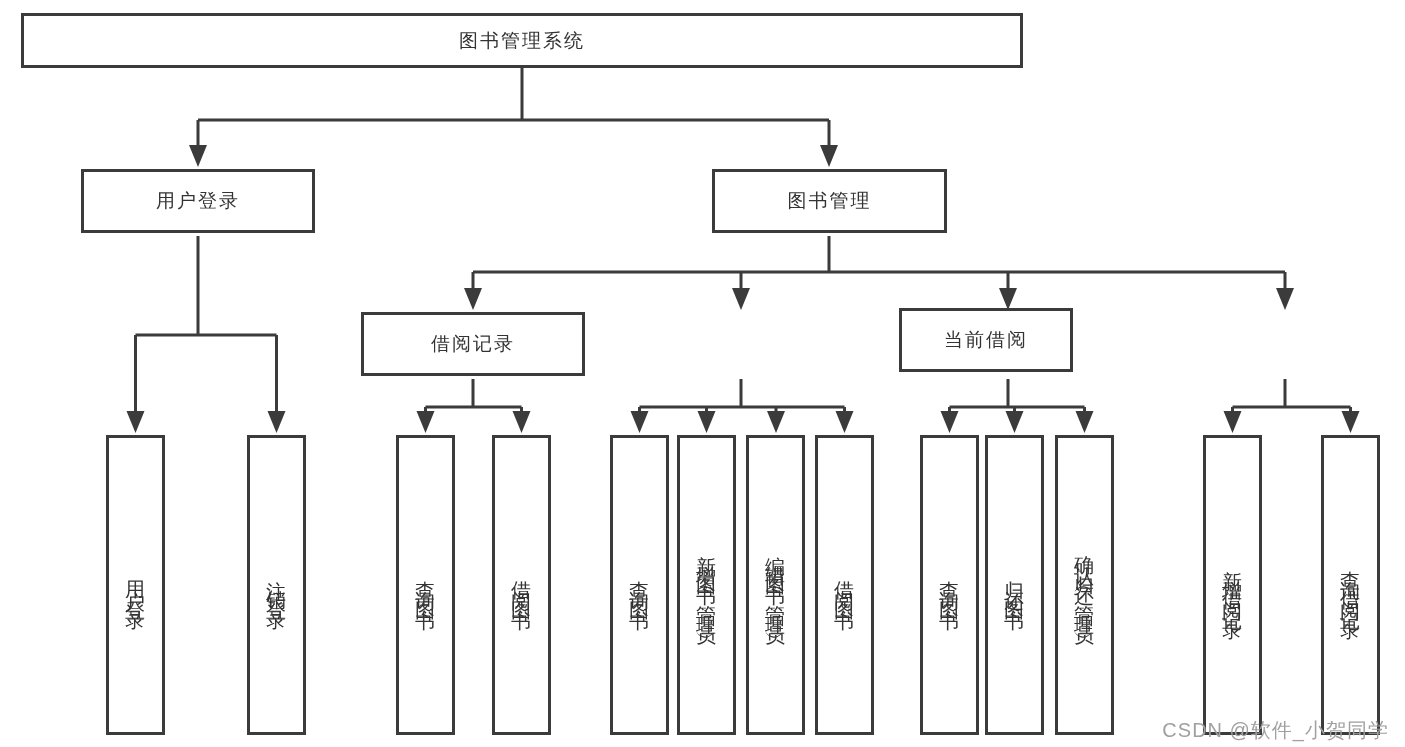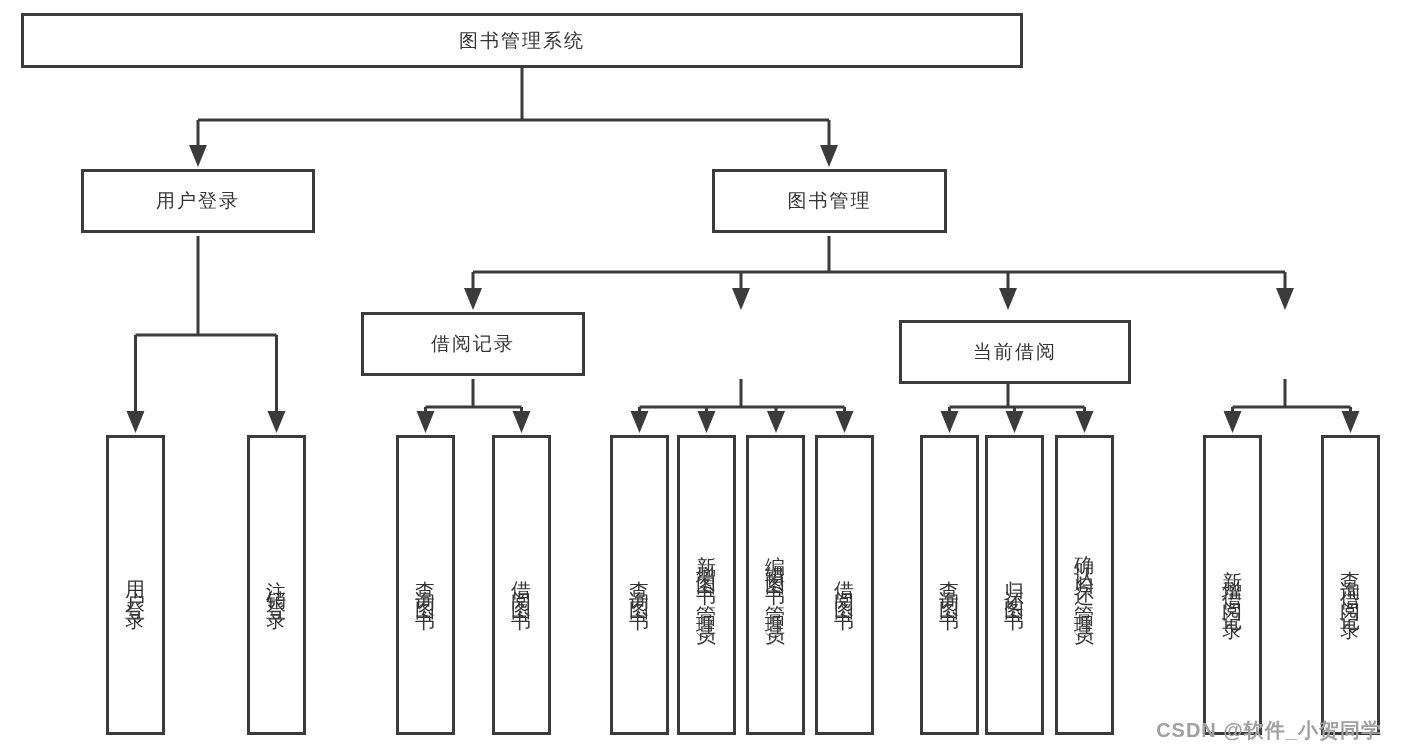--- a/index.html
+++ b/index.html
@@ -31,21 +31,21 @@
     color: #333333;
     font-size: 19px;
     letter-spacing: 2px;
     white-space: nowrap;
   }
   .root  { left: 21px;  top: 13px;  width: 1002px; height: 55px; }
   .lvl2a { left: 81px;  top: 169px; width: 234px;  height: 64px; }
   .lvl2b { left: 712px; top: 169px; width: 235px;  height: 64px; }
   .lvl3a { left: 361px; top: 312px; width: 224px;  height: 64px; }
   .lvl3b { left: 632px; top: 312px; width: 218px;  height: 64px; }
-  .lvl3c { left: 899px; top: 320px; width: 232px;  height: 64px; text-align: center; }
+  .lvl3c { left: 899px; top: 308px; width: 174px;  height: 64px; text-align: center; }
   .lvl3d { left: 1173px;top: 312px; width: 224px;  height: 64px; }
   .leaf {
     position: absolute;
     top: 435px;
     width: 59px;
     height: 300px;
     box-sizing: border-box;
     border: 3px solid #3b3b3b;
     background: #ffffff;
     display: flex;
@@ -56,27 +56,26 @@
   .leaf span {
     writing-mode: vertical-rl;
     text-orientation: mixed;
     font-size: 20px;
     letter-spacing: 10px;
     line-height: 1;
     color: #333333;
   }
   .watermark {
     position: absolute;
-    right: 23px;
+    right: 16px;
     bottom: 3px;
     font-size: 20px;
     color: #a0a0a0;
     letter-spacing: 1px;
     user-select: none;
-    font-weight: bold;
   }
 </style>
 </head>
 <body>
 
 <div class="canvas">
 
   <svg class="connectors" viewBox="0 0 1405 747" xmlns="http://www.w3.org/2000/svg">
     <g stroke="#3b3b3b" stroke-width="3" fill="none">
 

